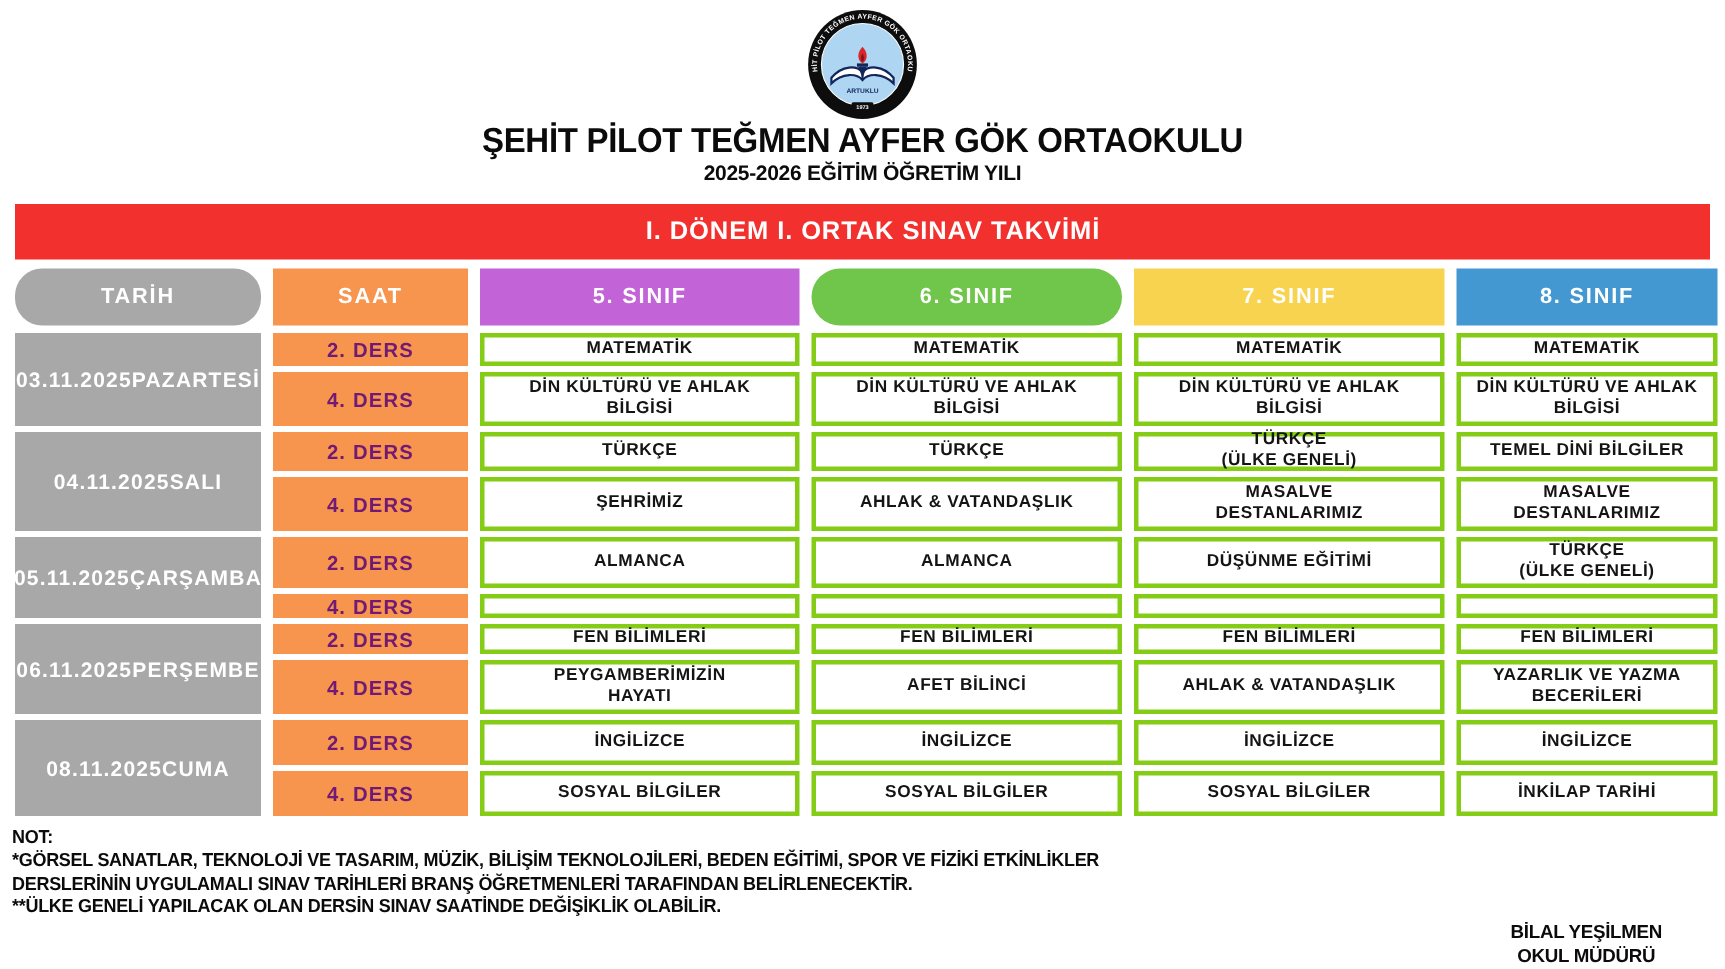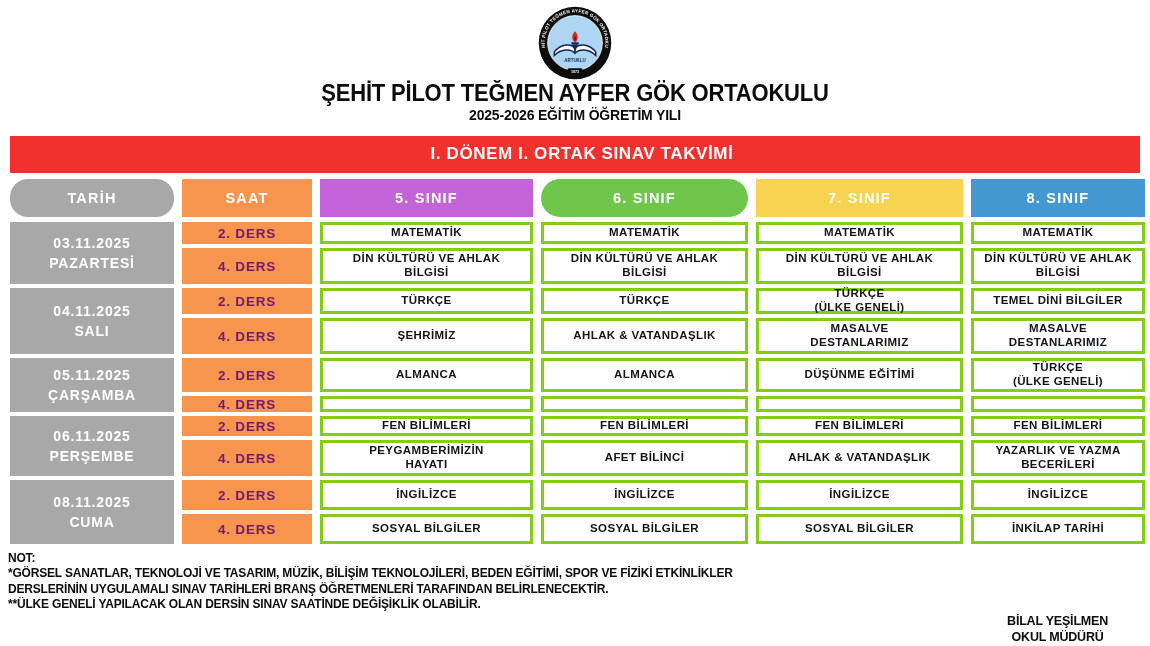--- a/index.html
+++ b/index.html
@@ -37,21 +37,21 @@
   .day-block { display:grid; grid-template-columns:164px 130px 213px 207px 207px 174px;
     column-gap:8px; row-gap:4px; margin:0 10px 4px 10px; }
   .rb1 { grid-template-rows:22px 36px; }
   .rb2 { grid-template-rows:26px 36px; }
   .rb3 { grid-template-rows:34px 16px; }
   .rb4 { grid-template-rows:20px 36px; }
   .rb5 { grid-template-rows:30px 30px; }
 
   .date-cell { grid-column:1; grid-row:1 / span 2; background:#a8a8a8; color:#ffffff;
     font-weight:bold; font-size:14px; letter-spacing:0.8px; line-height:1.45;
-    display:flex; flex-direction:column; align-items:center; justify-content:center;
+    display:flex; align-items:center; justify-content:center;
     text-align:center; }
   .period-cell { background:#f7944e; color:#701a75; font-weight:bold; font-size:13.5px;
     letter-spacing:0.8px; display:flex; align-items:center; justify-content:center; }
   .subject-cell { background:#ffffff; border:3px solid #84cc16; color:#141414;
     font-weight:bold; font-size:11.5px; letter-spacing:0.4px; line-height:1.2;
     display:flex; align-items:center; justify-content:center; text-align:center;
     white-space:pre-line; }
 
   
   .notes { margin:7px 0 0 8px; font-weight:bold; color:#0b0b0b; font-size:12.5px;

